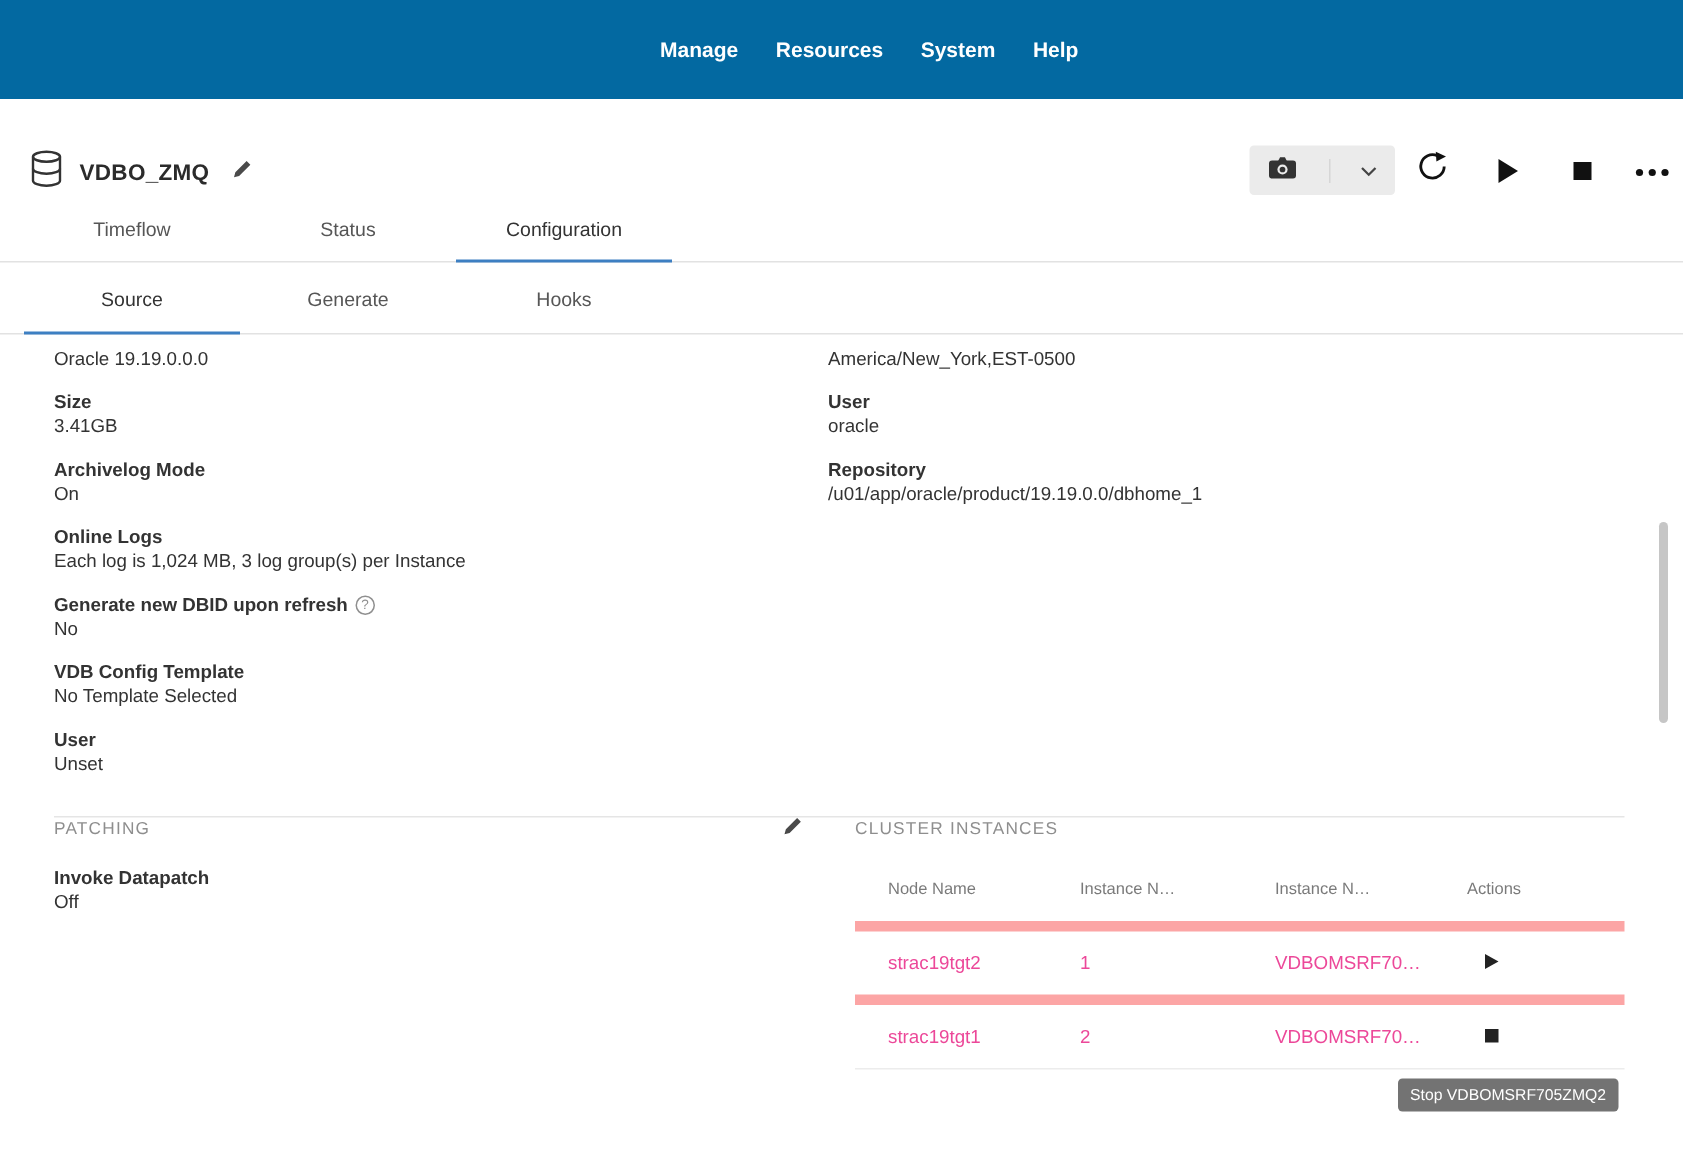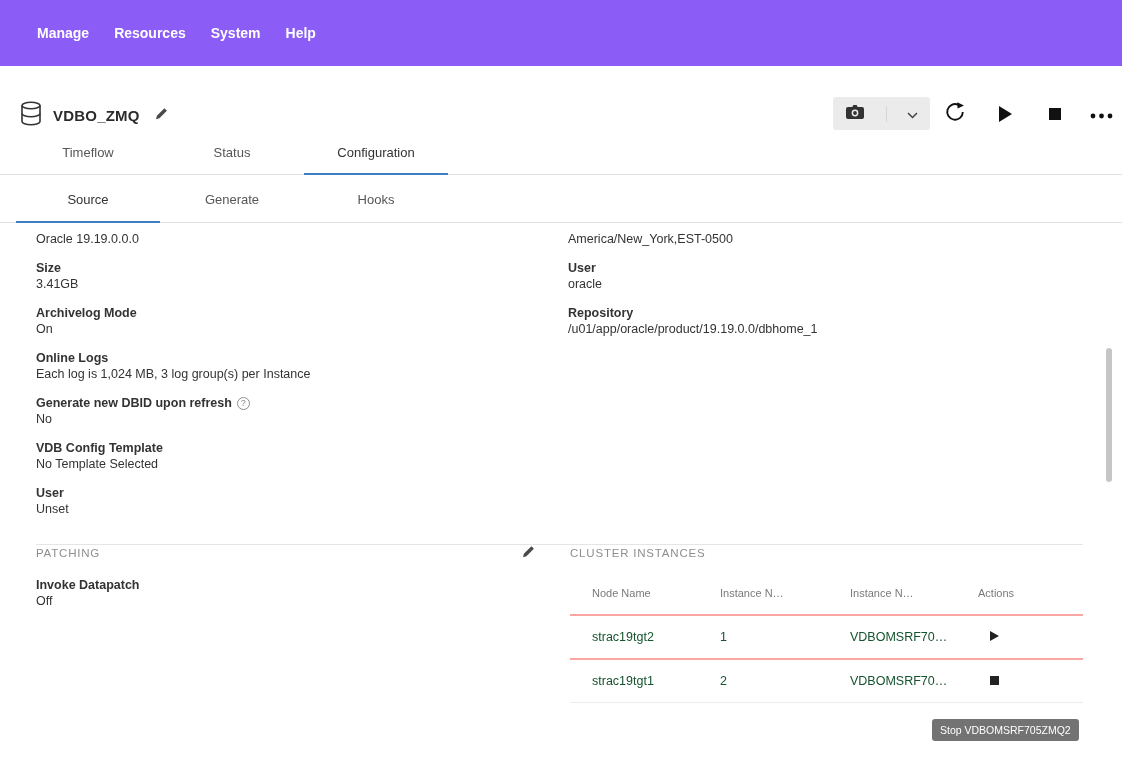--- a/index.html
+++ b/index.html
@@ -1,21 +1,21 @@
 <!DOCTYPE html>
 <html><head>
 <meta charset="utf-8">
 <style>
   * { margin:0; padding:0; box-sizing:border-box; }
   html,body { background:#fff; }
   body { font-family:"Liberation Sans", sans-serif; color:#333; }
   .page { position:relative; width:1122px; height:772px; background:#fff; overflow:hidden; }
 
   
-  .topnav { height:66px; background:#8b5cf6; display:flex; align-items:center; padding-left:37px; gap:25px; }
+  .topnav { height:66px; background:#0369a1; display:flex; align-items:center; padding-left:37px; gap:25px;justify-content:center; }
   .nav-item { color:#ffffff; font-size:14px; font-weight:bold; cursor:pointer; }
 
   
   .app-header { height:64px; display:flex; align-items:flex-end; justify-content:space-between; padding-left:20px; }
   .header-left { display:flex; align-items:center; gap:11px; }
   .page-title { font-size:15px; font-weight:bold; color:#2b2b2b; letter-spacing:.2px; }
   .pencil-btn { display:inline-flex; align-items:center; margin-left:3px; cursor:pointer; }
   .header-right { display:flex; align-items:center; }
   .snapshot-btn { display:flex; align-items:center; height:33px; width:97px; background:#ebebeb; border-radius:3px; padding:0 12px; justify-content:space-between; cursor:pointer; }
   .snap-sep { width:1px; height:16px; background:#d6d6d6; }
@@ -26,41 +26,41 @@
 
   
   .tabs { display:flex; border-bottom:1px solid #e2e2e2; padding-left:16px; }
   .tab { width:144px; text-align:center; padding:15px 0 14px; font-size:13px; color:#565656; position:relative; cursor:pointer; }
   .tab.active { color:#333; }
   .tab.active::after { content:""; position:absolute; left:0; right:0; bottom:-1px; height:2px; background:#3d7fc2; }
   .subtabs .tab { padding:17px 0 15px; }
 
   
   .content { padding-top:8px; }
-  .cols { display:grid; grid-template-columns:500px 1fr; column-gap:32px; padding:0 39px 0 36px; }
+  .cols { display:grid; grid-template-columns:500px 1fr; column-gap:16px; padding:0 39px 0 36px; }
   .field { margin-bottom:13px; font-size:12.5px; line-height:16px; color:#333; }
   .field-label { font-weight:bold; }
   .field-label:empty { display:none; }
   .field-label .lbl:empty { display:none; }
   .help-badge { display:inline-block; width:13px; height:13px; border:1px solid #8f8f8f; border-radius:50%; color:#8f8f8f; font-size:9px; line-height:11px; text-align:center; font-weight:normal; margin-left:5px; vertical-align:1px; cursor:pointer; }
   .help-badge::after { content:"?"; }
 
   
   .bottom { display:grid; grid-template-columns:500px 1fr; column-gap:34px; border-top:1px solid #e5e5e5; margin:14px 39px 0 36px; }
   .sec-head { display:flex; align-items:center; justify-content:space-between; height:16px; }
   .sec-title { font-size:11.5px; color:#8e8e8e; letter-spacing:.8px; }
   .patching-field { margin-top:16px; }
 
   
   .ci-table { width:100%; border-collapse:collapse; margin-top:13px; }
   .ci-table th { font-size:11px; color:#7a7a7a; font-weight:normal; text-align:left; padding:13px 0 15px; }
   .ci-table th:nth-child(1) { width:150px; padding-left:22px; }
   .ci-table th:nth-child(2) { width:130px; }
   .ci-table th:nth-child(3) { width:128px; }
-  .ci-table td { font-size:12.5px; color:#14532d; padding:14px 0; border-top:2px solid #fca5a5; }
+  .ci-table td { font-size:12.5px; color:#ec4899; padding:14px 0; border-top:7px solid #fca5a5; }
   .ci-table td:first-child { padding-left:22px; }
   .ci-table tbody tr:last-child td { border-bottom:1px solid #ececec; }
   .row-action { display:inline-block; padding-left:12px; cursor:pointer; }
   .row-play { display:inline-block; width:0; height:0; border-left:9px solid #222; border-top:5.5px solid transparent; border-bottom:5.5px solid transparent; }
   .row-stop { display:inline-block; width:9px; height:9px; background:#222; }
 
   
   .tooltip { position:absolute; left:932px; top:719px; background:#737373; color:#fff; font-size:10.5px; padding:5px 8px; border-radius:3px; white-space:nowrap; z-index:5; }
 
   

